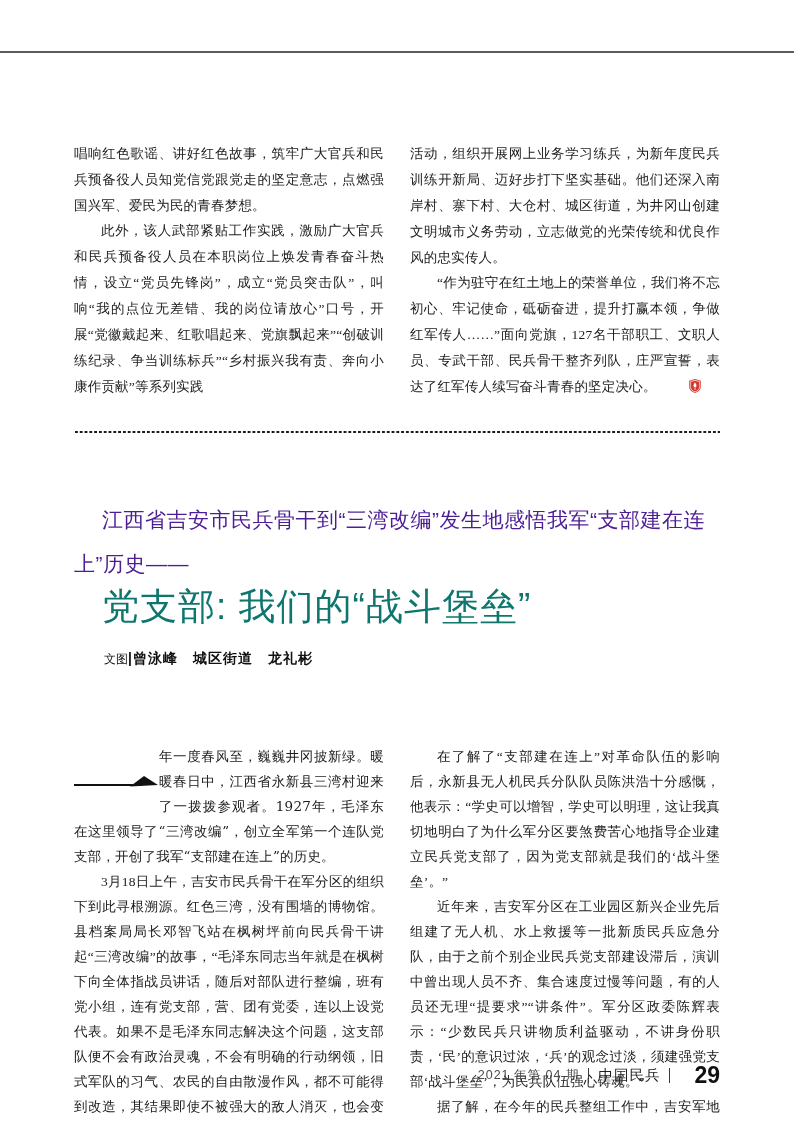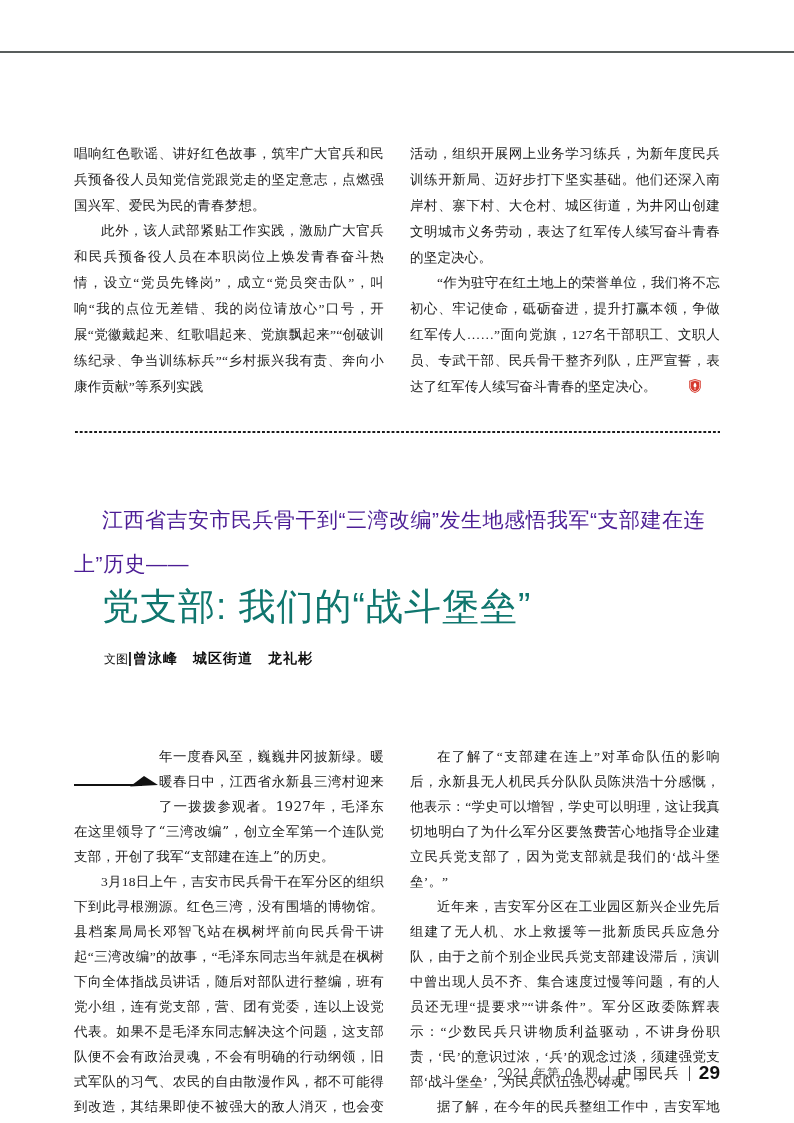--- a/index.html
+++ b/index.html
@@ -43,37 +43,37 @@
   .arrow-float { float:left; width:85px; height:75px; }
   .arrow-float svg { display:block; margin-top:30px; }
   .footer {
     position:absolute; top:1062px; right:74px;
     display:flex; align-items:center;
     font-family:"Liberation Sans","DejaVu Sans",sans-serif;
   }
   .footer .issue { font-size:12.5px; color:#4a4a4a; letter-spacing:1px; }
   .footer .sep { width:0; height:15px; border-left:1.5px solid #3a3a3a; margin:0 9px; }
   .footer .magazine { font-size:14.5px; color:#1d1d1d; letter-spacing:1px; }
-  .footer .pagenum { font-size:19px; font-weight:bold; color:#111; }
+  .footer .pagenum { font-size:23px; font-weight:bold; color:#111;margin-left:15px; }
 </style>
 </head>
 <body>
 
 <div class="page">
   <div class="top-rule"></div>
 
   <div class="content">
 
     <section class="columns top-article body-text">
       <div class="col">
         <p>唱响红色歌谣、讲好红色故事，筑牢广大官兵和民兵预备役人员知党信党跟党走的坚定意志，点燃强国兴军、爱民为民的青春梦想。</p>
         <p class="indent">此外，该人武部紧贴工作实践，激励广大官兵和民兵预备役人员在本职岗位上焕发青春奋斗热情，设立“党员先锋岗”，成立“党员突击队”，叫响“我的点位无差错、我的岗位请放心”口号，开展“党徽戴起来、红歌唱起来、党旗飘起来”“创破训练纪录、争当训练标兵”“乡村振兴我有责、奔向小康作贡献”等系列实践</p>
       </div>
       <div class="col">
-        <p>活动，组织开展网上业务学习练兵，为新年度民兵训练开新局、迈好步打下坚实基础。他们还深入南岸村、寨下村、大仓村、城区街道，为井冈山创建文明城市义务劳动，表达了红军传人续写奋斗青春的坚定决心。</p>
+        <p>活动，组织开展网上业务学习练兵，为新年度民兵训练开新局、迈好步打下坚实基础。他们还深入南岸村、寨下村、大仓村、城区街道，为井冈山创建文明城市义务劳动，立志做党的光荣传统和优良作风的忠实传人。</p>
         <p class="indent"><span>“作为驻守在红土地上的荣誉单位，我们将不忘初心、牢记使命，砥砺奋进，提升打赢本领，争做红军传人……”面向党旗，127名干部职工、文职人员、专武干部、民兵骨干整齐列队，庄严宣誓，表达了红军传人续写奋斗青春的坚定决心。</span><span class="endmark-icon"><svg width="12" height="14" viewBox="0 0 20 24">
                 <path d="M10 0 L20 3 V13 C20 19 15 22.5 10 24 C5 22.5 0 19 0 13 V3 Z" fill="#d63a2e"></path>
                 <path d="M10 2.2 L18 4.6 V13 C18 17.8 14 20.8 10 22 C6 20.8 2 17.8 2 13 V4.6 Z" fill="none" stroke="#ffffff" stroke-width="1.2"></path>
                 <path d="M10 6 C11.5 8 12.5 9.5 12.5 11.5 C12.5 13 11.4 14.2 10 14.2 C8.6 14.2 7.5 13 7.5 11.5 C7.5 9.5 8.5 8 10 6 Z" fill="#ffffff"></path>
                 <rect x="9.3" y="14.5" width="1.4" height="4" fill="#ffffff"></rect>
               </svg></span></p>
       </div>
     </section>
 
     <div class="dotted-divider"></div>

